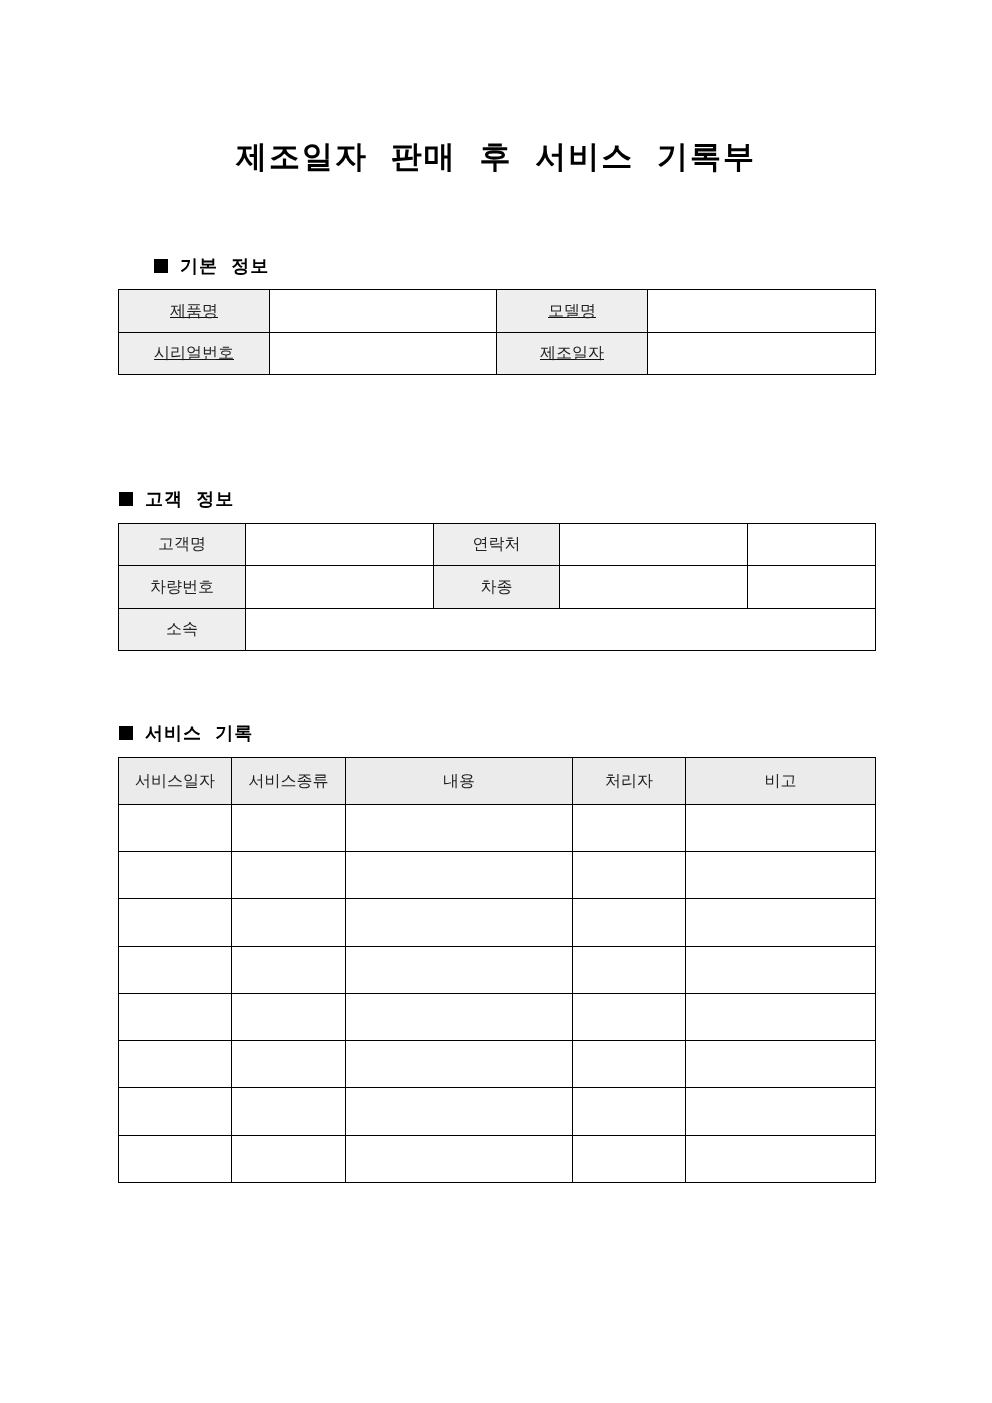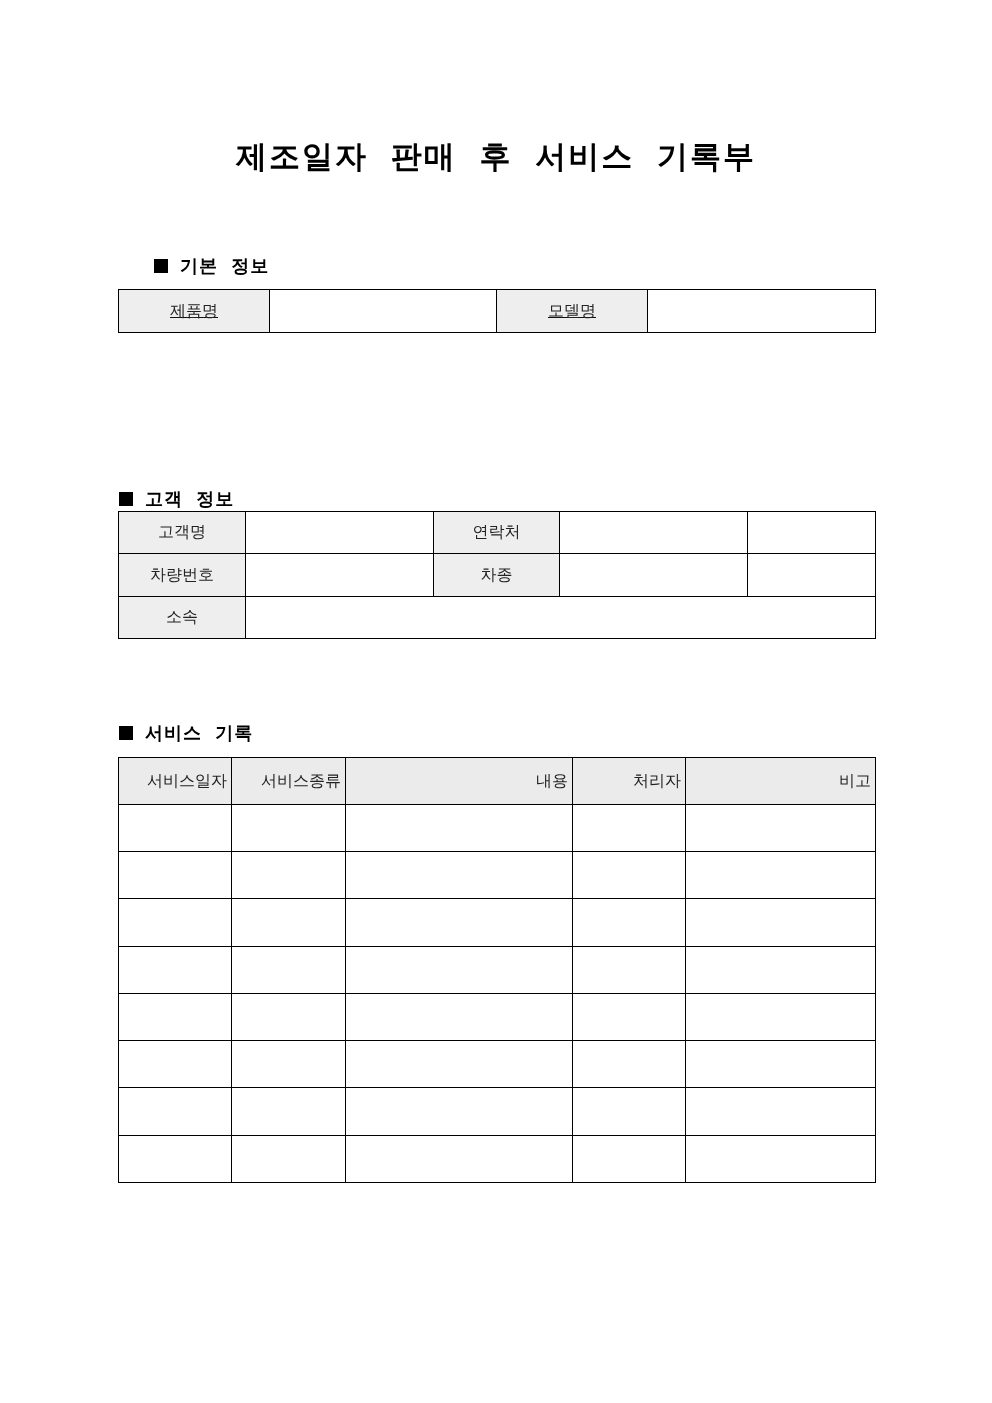--- a/index.html
+++ b/index.html
@@ -4,21 +4,21 @@
 <style>
   html, body { margin: 0; padding: 0; background: #ffffff; }
   body { width: 992px; height: 1403px; position: relative; font-family: "DejaVu Sans", "Liberation Sans", sans-serif; color: #111; }
   .title { position: absolute; left: 0; top: 136px; width: 992px; text-align: center; font-size: 31px; font-weight: bold; letter-spacing: 2px; word-spacing: 10px; color: #000; }
   .section-head { position: absolute; left: 119px; font-size: 18px; font-weight: bold; color: #000; display: flex; align-items: center; }
   .section-head .sq { display: inline-block; width: 14px; height: 14px; background: #000; margin-right: 12px; }
   .section-head .label { letter-spacing: 1px; word-spacing: 6px; }
   table { position: absolute; border-collapse: collapse; table-layout: fixed; }
   td { border: 1.5px solid #000; padding: 0; font-size: 16px; text-align: center; vertical-align: middle; color: #222; }
   td.lbl { background: #eeeeee; }
-  th { border: 1.5px solid #000; padding: 4px; font-size: 16px; font-weight: normal; background: #ebebeb; color: #222; text-align: right; }
+  th { border: 1.5px solid #000; padding: 4px; font-size: 16px; font-weight: normal; background: #ebebeb; color: #222; }
   td.val { background: #fff; }
 </style>
 </head>
 <body>
 
 <div class="title">제조일자 판매 후 서비스 기록부</div>
 
 <div class="section-head" style="top:254px;padding-left:35px;">
   <span class="sq"></span>
   <span class="label">기본 정보</span>
@@ -30,28 +30,34 @@
       <col style="width:151px">
       <col style="width:228px">
     </colgroup>
   <tbody>
       <tr style="height:43px;">
     <td class="lbl">제품명</td>
     <td class="val"></td>
     <td class="lbl">모델명</td>
     <td class="val"></td>
   </tr>
+  <tr style="height:42px;">
+    <td class="lbl">시리얼번호</td>
+    <td class="val"></td>
+    <td class="lbl">제조일자</td>
+    <td class="val"></td>
+  </tr>
 </tbody>
   </table>
 
 <div class="section-head" style="top:487px;">
   <span class="sq"></span>
   <span class="label">고객 정보</span>
 </div>
-<table style="left:118px; top:511px; width:757px;">
+<table style="left:118px; top:523px; width:757px;">
   <colgroup>
       <col style="width:127px">
       <col style="width:188px">
       <col style="width:126px">
       <col style="width:188px">
       <col style="width:128px">
     </colgroup>
   <tbody>
       <tr style="height:42px;">
     <td class="lbl">고객명</td>

